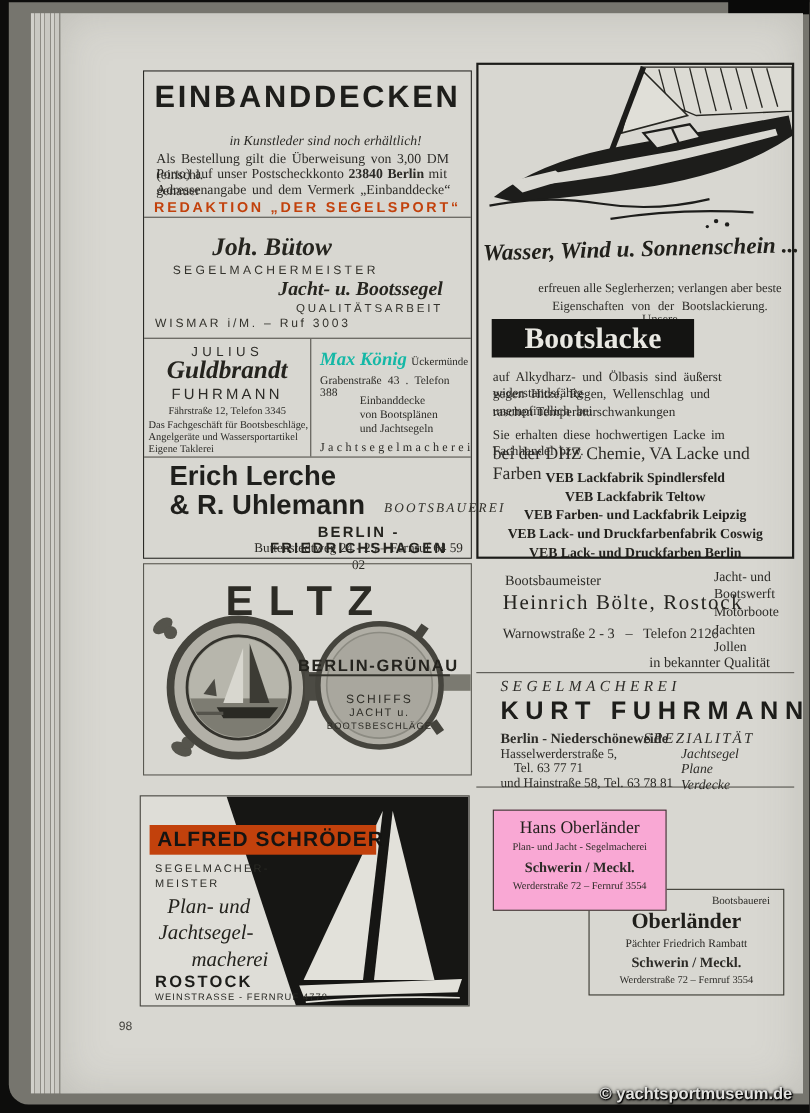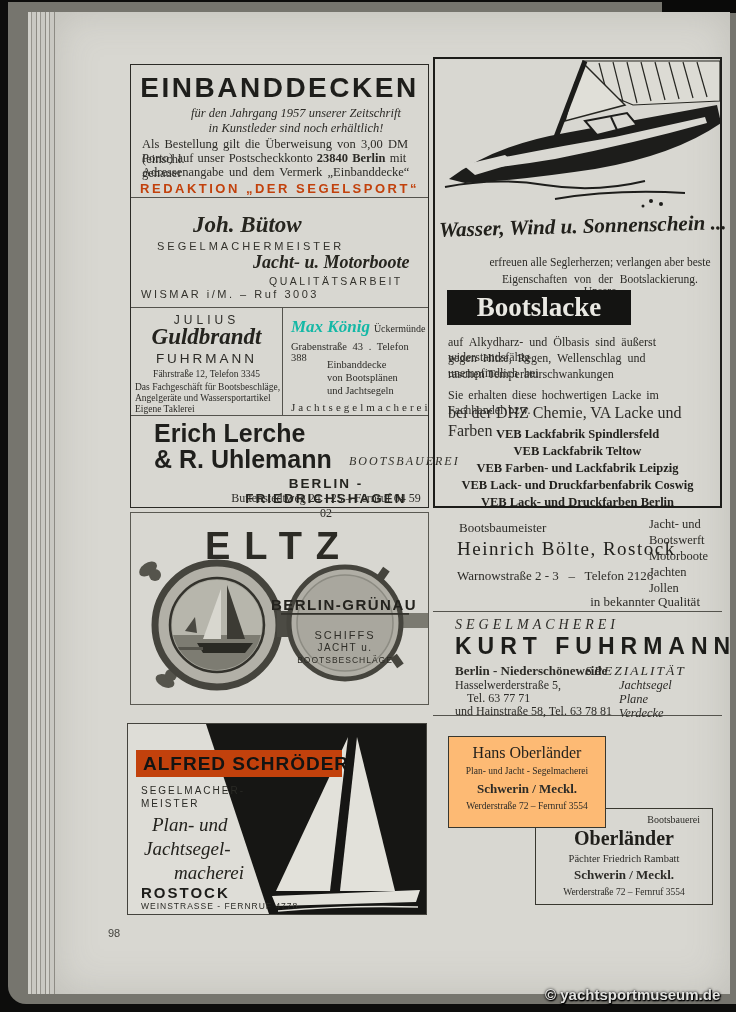--- a/index.html
+++ b/index.html
@@ -33,32 +33,31 @@
 
   <div class="cover"></div>
   <div class="corner-black"></div>
   <div class="edges"></div>
   <div class="page"></div>
 
   <div class="adbox" style="left:130px;top:64px;width:299px;height:444px;border:1.5px solid #2b2a26;">
 
     <div class="abs hairline" style="left:0;top:0;width:100%;height:133px;box-sizing:border-box;">
       <div class="abs sans b c" style="left:0;top:7px;width:100%;font-size:28px;letter-spacing:2.5px;color:#1e1e1b;">EINBANDDECKEN</div>
-      <div class="abs serif it c" style="left:40px;top:41px;width:250px;font-size:12.5px;">für den Jahrgang 1957 unserer Zeitschrift</div>
       <div class="abs serif it c" style="left:40px;top:56px;width:250px;font-size:12.5px;">in Kunstleder sind noch erhältlich!</div>
       <div class="abs serif" style="left:11px;top:72px;width:280px;font-size:12.5px;word-spacing:2px;">Als Bestellung gilt die Überweisung von 3,00 DM (einschl.</div>
       <div class="abs serif" style="left:11px;top:86px;width:284px;font-size:12.5px;word-spacing:1px;"><span>Porto) auf unser Postscheckkonto </span><span class="b">23840 Berlin</span><span> mit genauer</span></div>
       <div class="abs serif" style="left:11px;top:100px;width:280px;font-size:12.5px;word-spacing:2px;">Adressenangabe und dem Vermerk „Einbanddecke“</div>
       <div class="abs sans b c" style="left:0;top:116px;width:100%;font-size:13px;letter-spacing:2.5px;color:#c2410c;">REDAKTION „DER SEGELSPORT“</div>
     </div>
 
     <div class="abs hairline" style="left:0;top:133px;width:100%;height:110px;box-sizing:border-box;">
       <div class="abs serif it b" style="left:62px;top:14px;font-size:23px;color:#26251f;">Joh. Bütow</div>
       <div class="abs sans" style="left:26px;top:42px;font-size:11px;letter-spacing:3px;color:#33322c;">SEGELMACHERMEISTER</div>
-      <div class="abs serif it b" style="left:122px;top:54px;font-size:18px;color:#26251f;">Jacht- u. Motorboote</div>
+      <div class="abs serif it b" style="left:122px;top:54px;font-size:18px;color:#26251f;">Jacht- u. Bootssegel</div>
       <div class="abs sans" style="left:138px;top:77px;font-size:10.5px;letter-spacing:2.5px;color:#33322c;">QUALITÄTSARBEIT</div>
       <div class="abs sans" style="left:10px;top:90px;font-size:11px;letter-spacing:2.5px;color:#33322c;">WISMAR i/M. – Ruf 3003</div>
     </div>
 
     <div class="abs hairline" style="left:0;top:243px;width:100%;height:108px;box-sizing:border-box;">
       <div class="abs" style="left:0;top:0;width:152px;height:107px;border-right:1px solid #54534d;box-sizing:border-box;">
         <div class="abs sans c" style="left:0;top:5px;width:100%;font-size:12px;letter-spacing:4px;">JULIUS</div>
         <div class="abs serif it b c" style="left:0;top:16px;width:100%;font-size:23px;color:#24231e;">Guldbrandt</div>
         <div class="abs sans c" style="left:0;top:43px;width:100%;font-size:13.5px;letter-spacing:3px;">FUHRMANN</div>
         <div class="abs serif c" style="left:0;top:61px;width:100%;font-size:9.5px;">Fährstraße 12, Telefon 3345</div>
@@ -222,21 +221,21 @@
   </div>
 
   <div class="adbox" style="left:535px;top:808px;width:178px;height:97px;border:1px solid #38372f;z-index:1;">
     <div class="abs serif" style="right:12px;top:5px;font-size:10px;">Bootsbauerei</div>
     <div class="abs serif b c" style="left:0;top:18px;width:100%;font-size:20px;color:#201f1b;">Oberländer</div>
     <div class="abs serif c" style="left:0;top:44px;width:100%;font-size:10.5px;">Pächter Friedrich Rambatt</div>
     <div class="abs serif b c" style="left:0;top:58px;width:100%;font-size:13px;">Schwerin / Meckl.</div>
     <div class="abs serif c" style="left:0;top:78px;width:100%;font-size:9.5px;">Werderstraße 72 – Fernruf 3554</div>
   </div>
 
-  <div class="adbox" style="left:448px;top:736px;width:158px;height:92px;border:1px solid #38372f;background:#fdba74;z-index:2;">
+  <div class="adbox" style="left:448px;top:736px;width:158px;height:92px;border:1px solid #38372f;background:#f9a8d4;z-index:2;">
     <div class="abs serif c" style="left:0;top:7px;width:100%;font-size:16px;color:#201f1b;">Hans Oberländer</div>
     <div class="abs serif c" style="left:0;top:29px;width:100%;font-size:9.5px;">Plan- und Jacht - Segelmacherei</div>
     <div class="abs serif b c" style="left:0;top:44px;width:100%;font-size:13px;">Schwerin / Meckl.</div>
     <div class="abs serif c" style="left:0;top:64px;width:100%;font-size:9.5px;">Werderstraße 72 – Fernruf 3554</div>
   </div>
 
   <div class="abs sans" style="left:108px;top:927px;font-size:11px;color:#45443f;">98</div>
   <div class="abs wm" style="left:545px;top:986px;z-index:10;">© yachtsportmuseum.de</div>
 
 </div>

